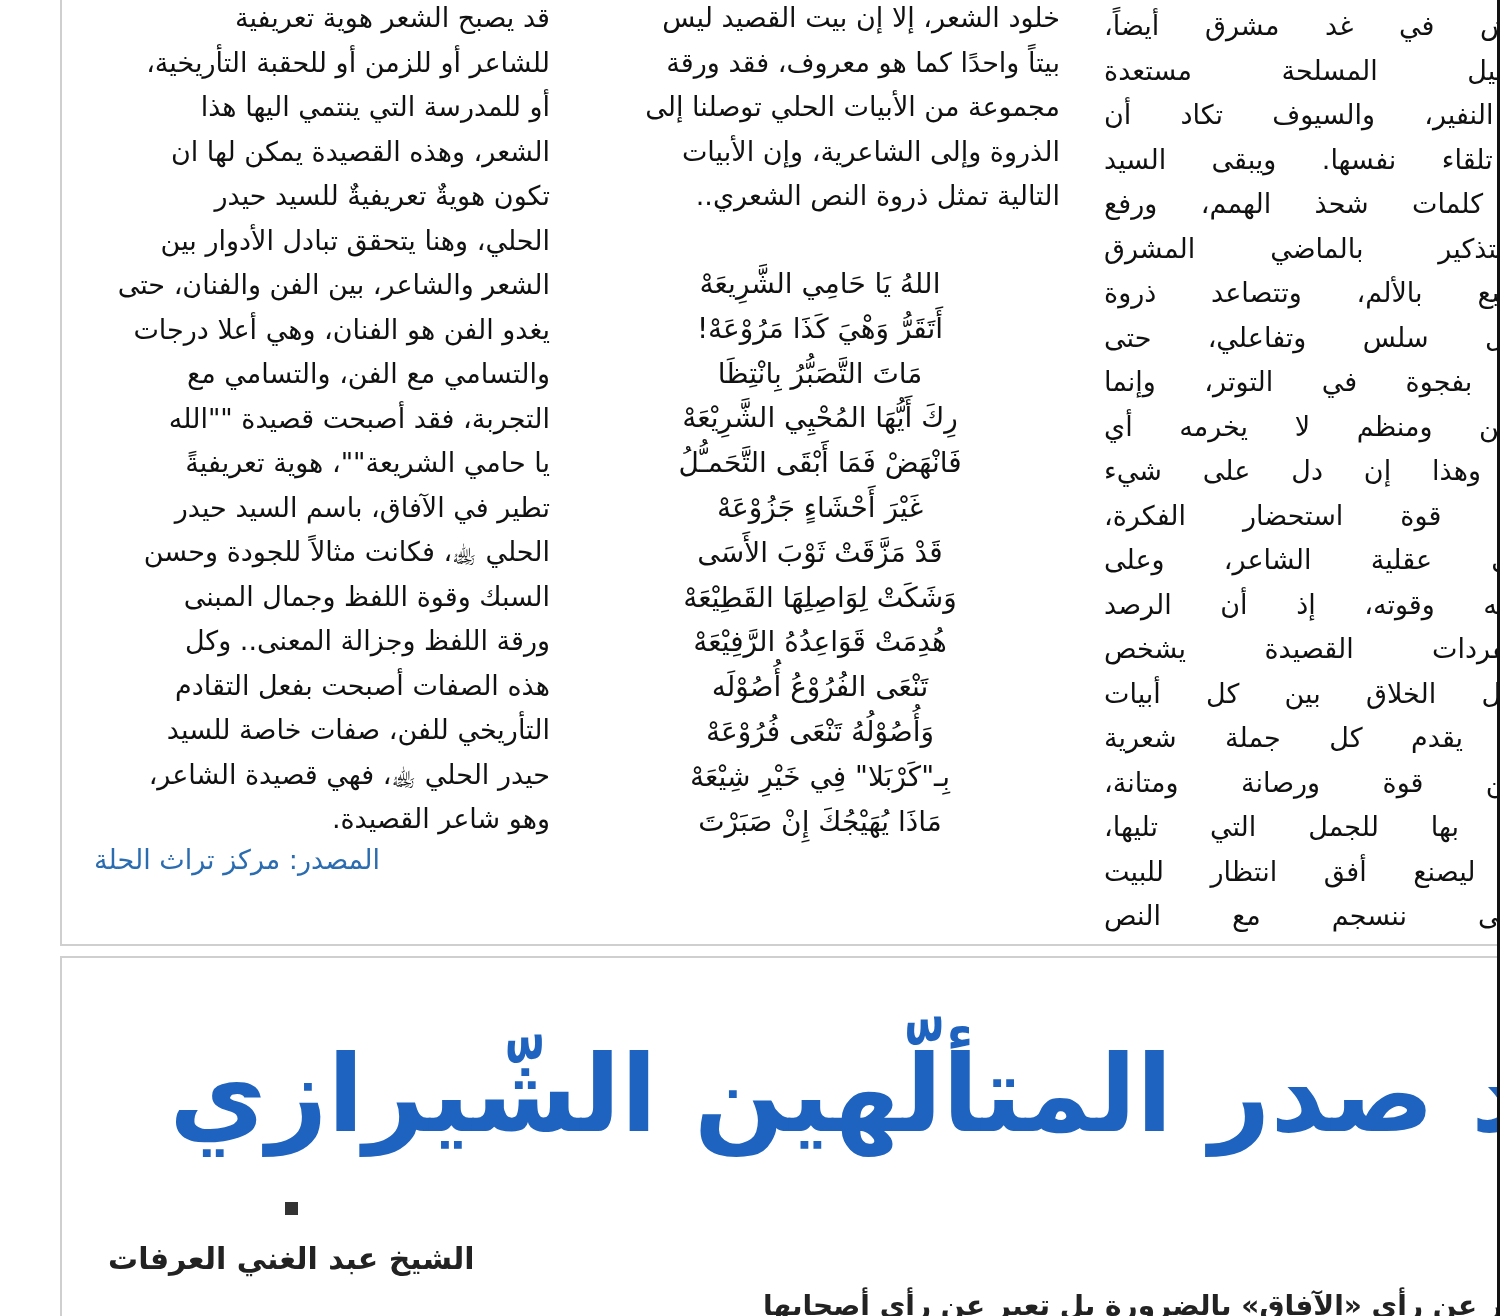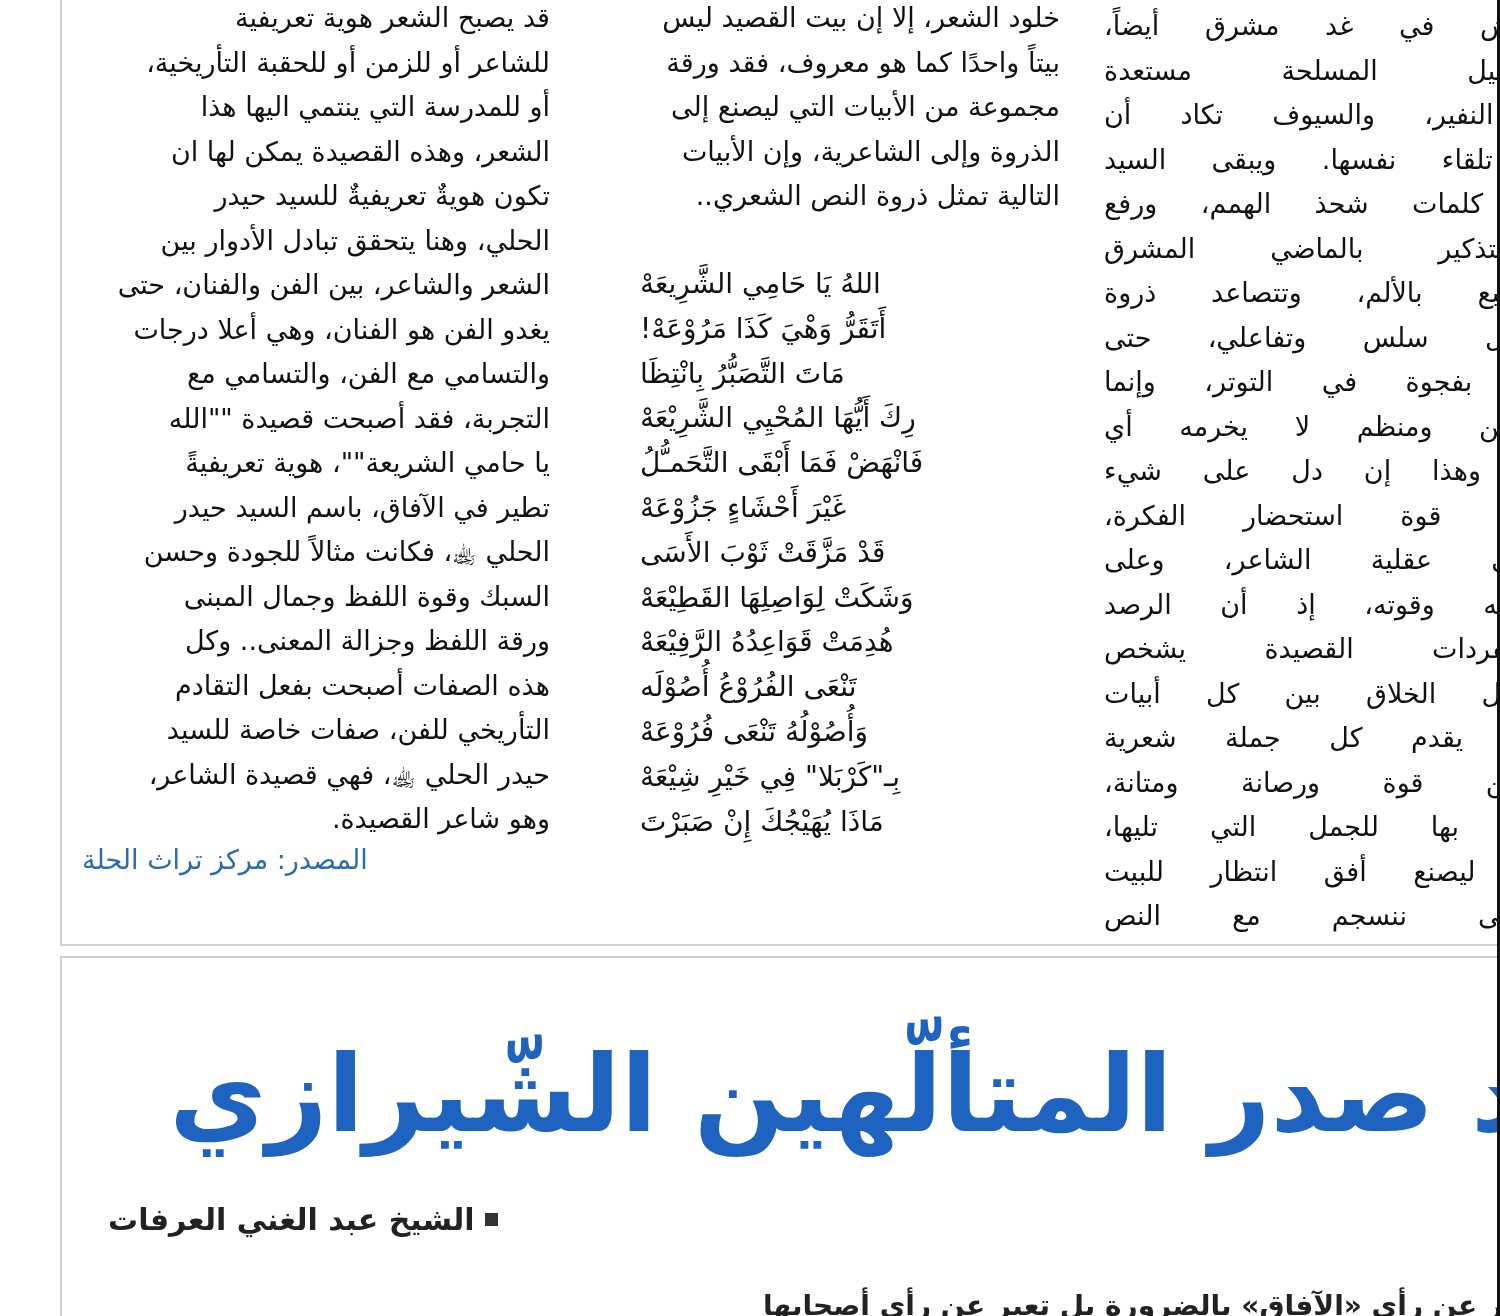--- a/index.html
+++ b/index.html
@@ -77,29 +77,29 @@
     }
     .source {
       position: absolute;
       left: 82px;
       top: 838px;
       width: 310px;
       direction: rtl;
       font-size: 27px;
       line-height: 44px;
       color: #2b6cb0;
-      text-align: left;
+      text-align: center;
     }
     .poem {
       position: absolute;
       left: 640px;
       top: 262px;
       width: 360px;
       direction: rtl;
-      text-align: left;
+      text-align: center;
       font-size: 28px;
       line-height: 44.8px;
     }
     .poem div {
       white-space: nowrap;
     }
     .headline {
       position: absolute;
       left: 348px;
       top: 1020px;
@@ -126,21 +126,22 @@
       position: absolute;
       left: 108px;
       top: 1202px;
       direction: rtl;
       font-size: 30px;
       font-weight: bold;
       color: #222222;
       white-space: nowrap;
       display: flex;
       align-items: center;
-      gap: 10px;
+      gap: 26px;
+      flex-direction: column;
     }
     .bullet {
       display: inline-block;
       width: 13px;
       height: 13px;
       background: #333333;
     }
     .disclaimer {
       position: absolute;
       left: 782px;
@@ -181,21 +182,21 @@
   <p>هذه الصفات أصبحت بفعل التقادم</p>
   <p>التأريخي للفن، صفات خاصة للسيد</p>
   <p>حيدر الحلي ﵀، فهي قصيدة الشاعر،</p>
   <p>وهو شاعر القصيدة.</p>
 </div>
 <div class="source">المصدر: مركز تراث الحلة</div>
 
 <div class="col col-middle">
   <p>خلود الشعر، إلا إن بيت القصيد ليس</p>
   <p>بيتاً واحدًا كما هو معروف، فقد ورقة</p>
-  <p>مجموعة من الأبيات التي ليصنع إلى</p>
+  <p>مجموعة من الأبيات الحلي توصلنا إلى</p>
   <p>الذروة وإلى الشاعرية، وإن الأبيات</p>
   <p>التالية تمثل ذروة النص الشعري..</p>
 </div>
 
 <div class="poem">
   <div>اللهُ يَا حَامِي الشَّرِيعَهْ</div>
   <div>أَتَقَرُّ وَهْيَ كَذَا مَرُوْعَهْ!</div>
   <div>مَاتَ التَّصَبُّرُ بِانْتِظَا</div>
   <div>رِكَ أَيُّهَا المُحْيِي الشَّرِيْعَهْ</div>
   <div>فَانْهَضْ فَمَا أَبْقَى التَّحَمـُّلُ</div>

